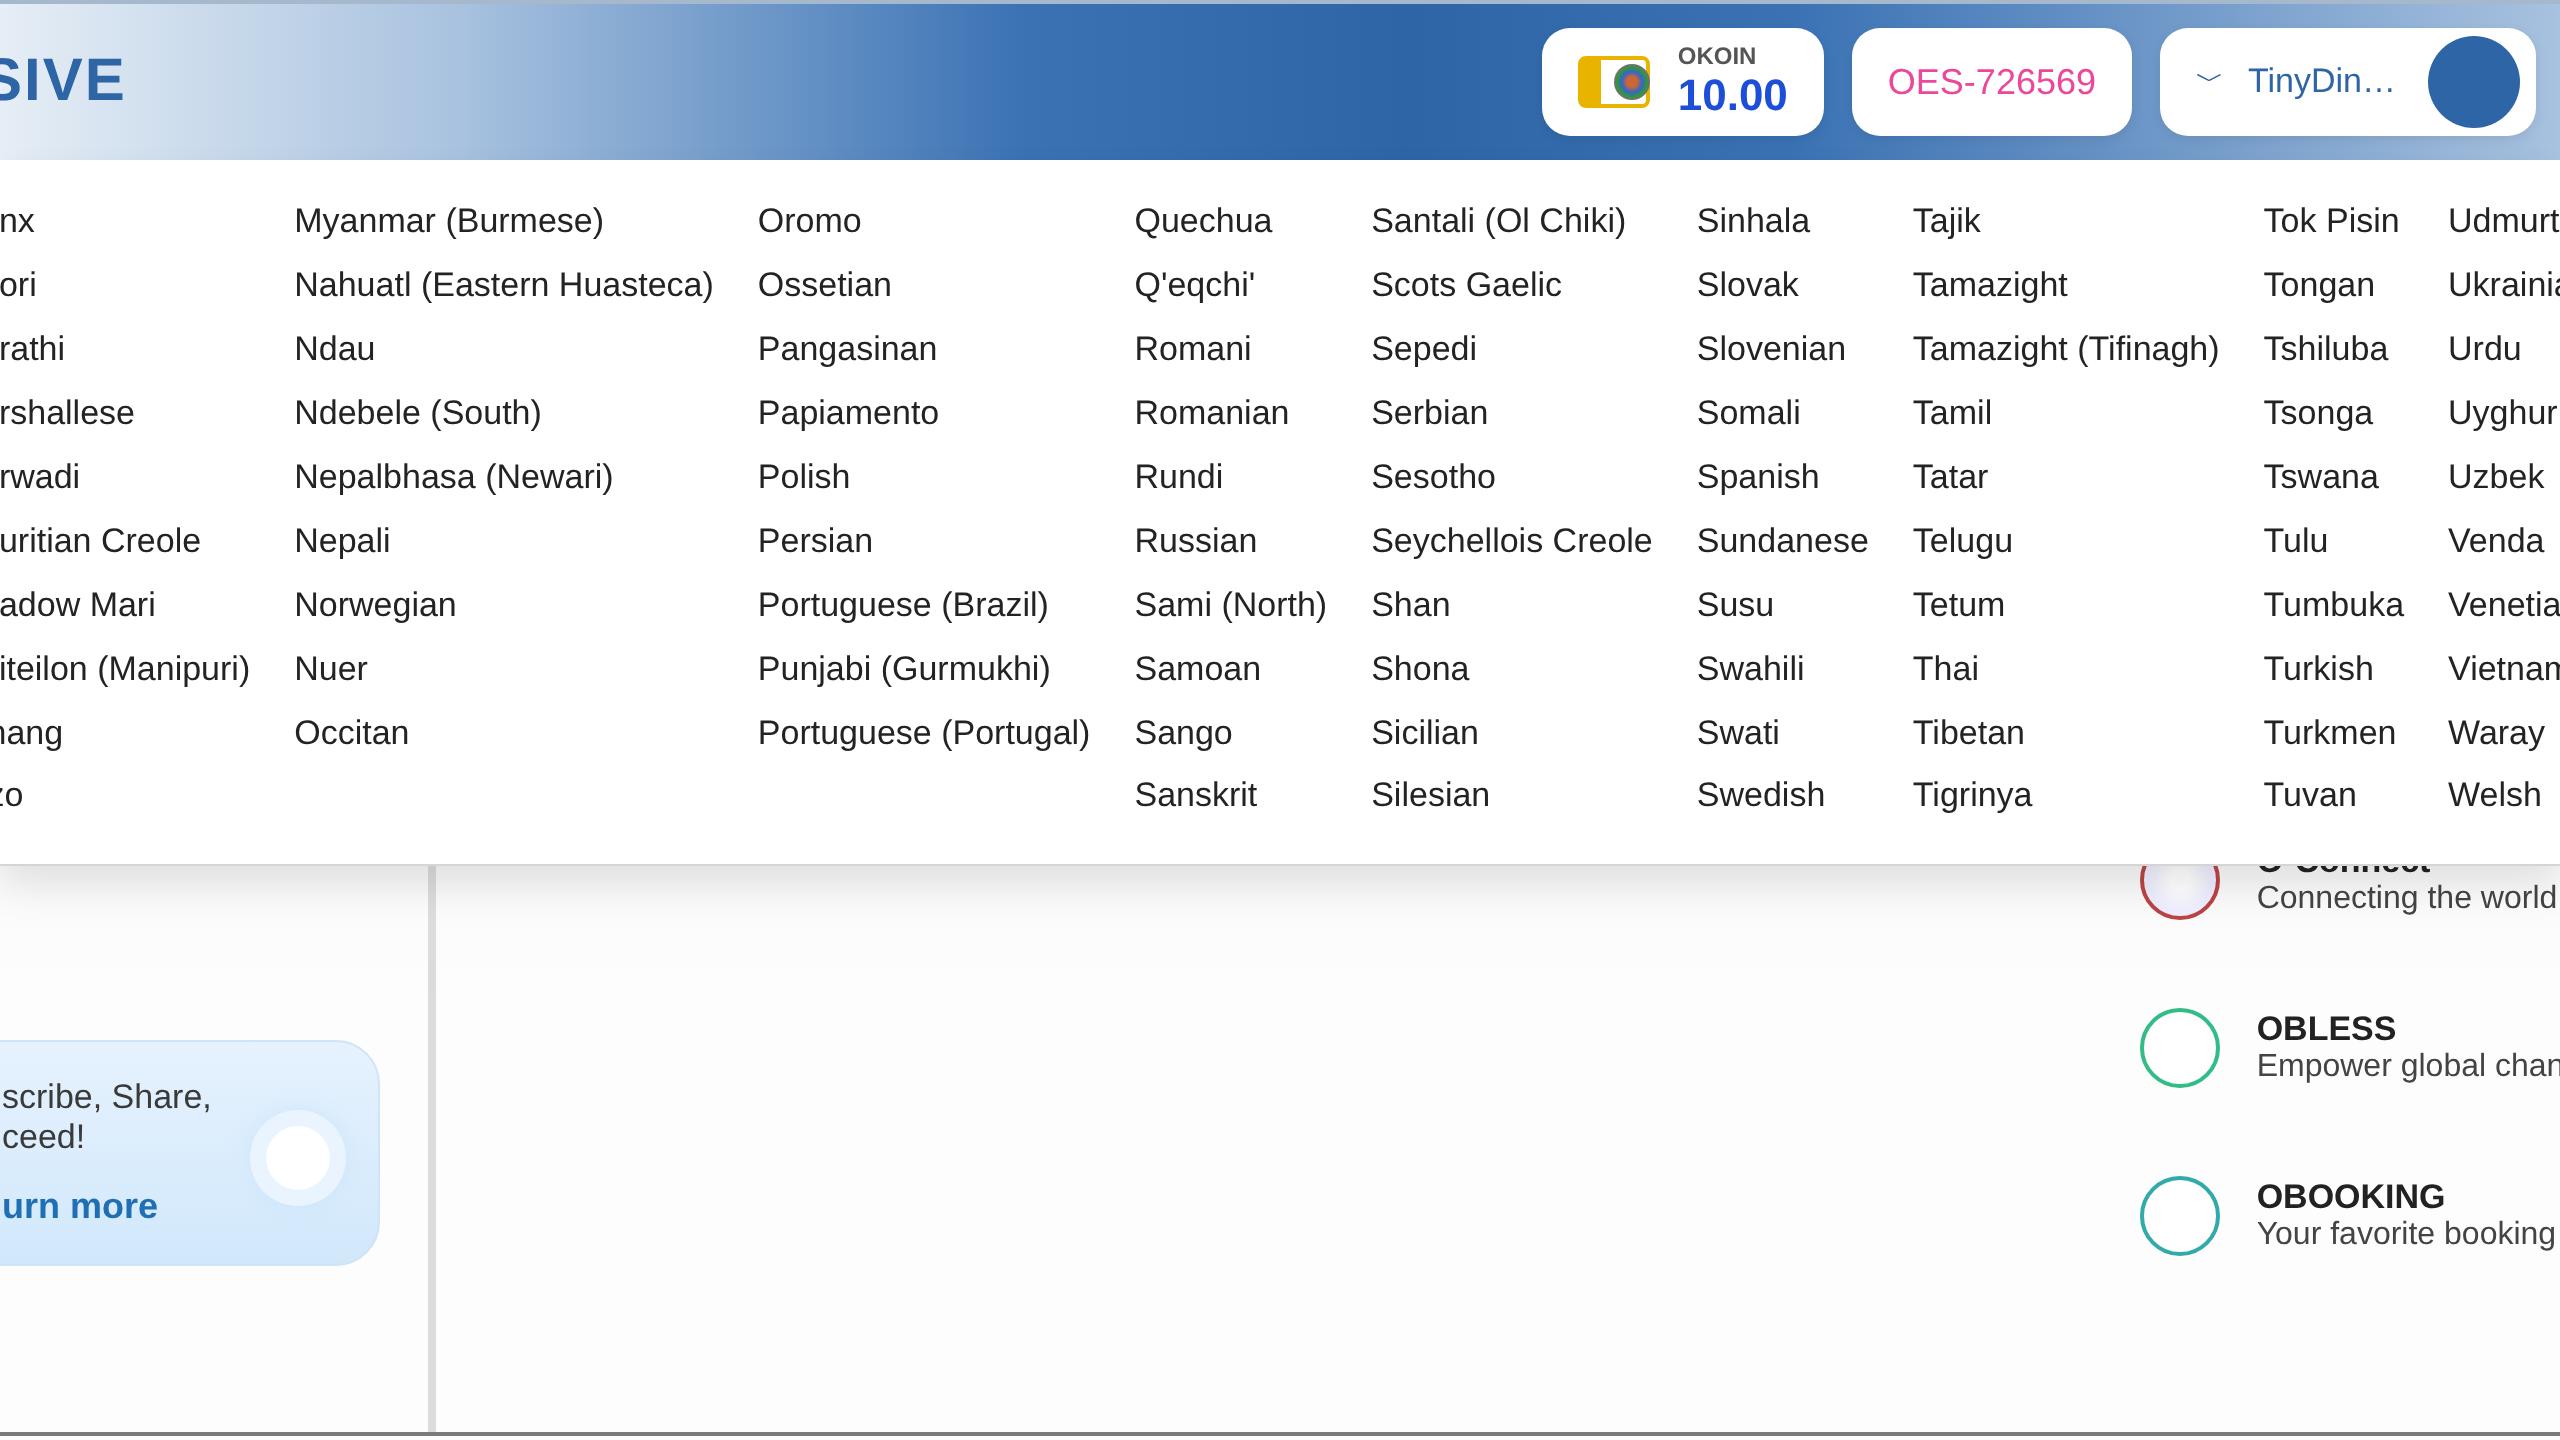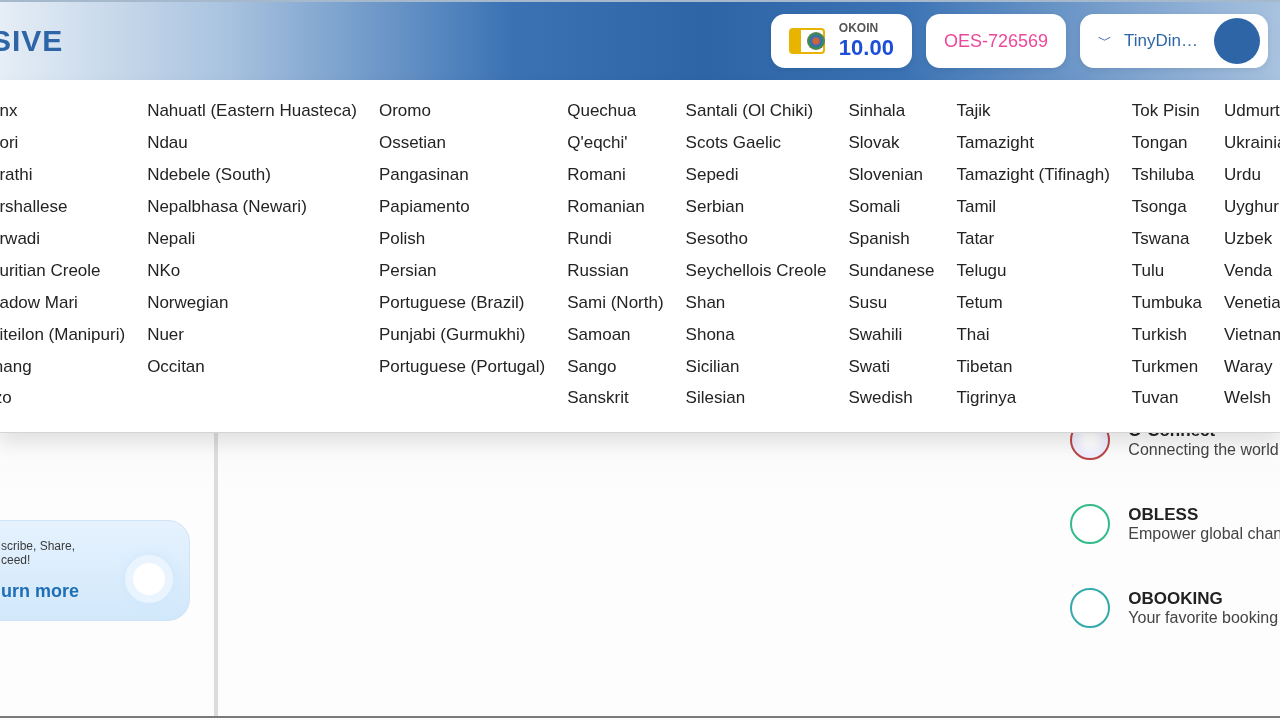--- a/index.html
+++ b/index.html
@@ -40,21 +40,21 @@
 
 .bg-shade { position:absolute; top:80px; left:0; right:0; bottom:0; background:linear-gradient(180deg,#e9e9ea 0%, #fdfdfd 65%); z-index:1;}
 
 .sidebar-frag { position:absolute; left:-6px; top:410px; z-index:5; color:#4a4a4a; font-size:17px;}
 .promo {
   position:absolute; left:-40px; top:520px; z-index:5;
   width:230px; background:linear-gradient(180deg,#e6f2fe,#d1e8fb);
   border:1px solid #cfe4f7; border-radius:22px;
   padding:18px 12px 18px 40px;
 }
-.promo .line { color:#3a3a3a; font-size:12px; }
+.promo .line { color:#3a3a3a; font-size:17px; }
 .promo .learn { color:#1f6fb5; font-weight:700; font-size:18px; margin-top:14px; display:inline-block;}
 .promo .vid { position:absolute; right:16px; top:34px; width:48px; height:48px; border-radius:50%; background:radial-gradient(circle,#fff 0 46%, #e9f4ff 48% 100%); box-shadow:0 0 12px #cde6fb; }
 
 .right-cards { position:absolute; right:-20px; top:420px; z-index:5; display:flex; flex-direction:column; gap:44px; }
 .card { display:flex; align-items:center; gap:18px; }
 .card .ic { width:40px; height:40px; border-radius:50%; background:#fff; border:2px solid #ccc; display:flex; align-items:center; justify-content:center; font-size:18px;}
 .card .tx .t { font-weight:700; font-size:17px; color:#222;}
 .card .tx .s { font-size:16px; color:#444; white-space:nowrap;}
 .ic.connect{ border-color:#b44; background:radial-gradient(circle,#fff 20%, #eef 60%);}
 .ic.bless{ border-color:#3b8; }
@@ -99,26 +99,26 @@
         <div class="lang-item">arathi</div>
         <div class="lang-item">arshallese</div>
         <div class="lang-item">arwadi</div>
         <div class="lang-item">auritian Creole</div>
         <div class="lang-item">eadow Mari</div>
         <div class="lang-item">eiteilon (Manipuri)</div>
         <div class="lang-item">inang</div>
         <div class="lang-item">izo</div>
       </div>
       <div class="lang-col">
+        <div class="lang-item">Myanmar (Burmese)</div>
         <div class="lang-item">Nahuatl (Eastern Huasteca)</div>
         <div class="lang-item">Ndau</div>
         <div class="lang-item">Ndebele (South)</div>
         <div class="lang-item">Nepalbhasa (Newari)</div>
         <div class="lang-item">Nepali</div>
-        <div class="lang-item">NKo</div>
         <div class="lang-item">Norwegian</div>
         <div class="lang-item">Nuer</div>
         <div class="lang-item">Occitan</div>
       </div>
       <div class="lang-col">
         <div class="lang-item">Oromo</div>
         <div class="lang-item">Ossetian</div>
         <div class="lang-item">Pangasinan</div>
         <div class="lang-item">Papiamento</div>
         <div class="lang-item">Polish</div>

